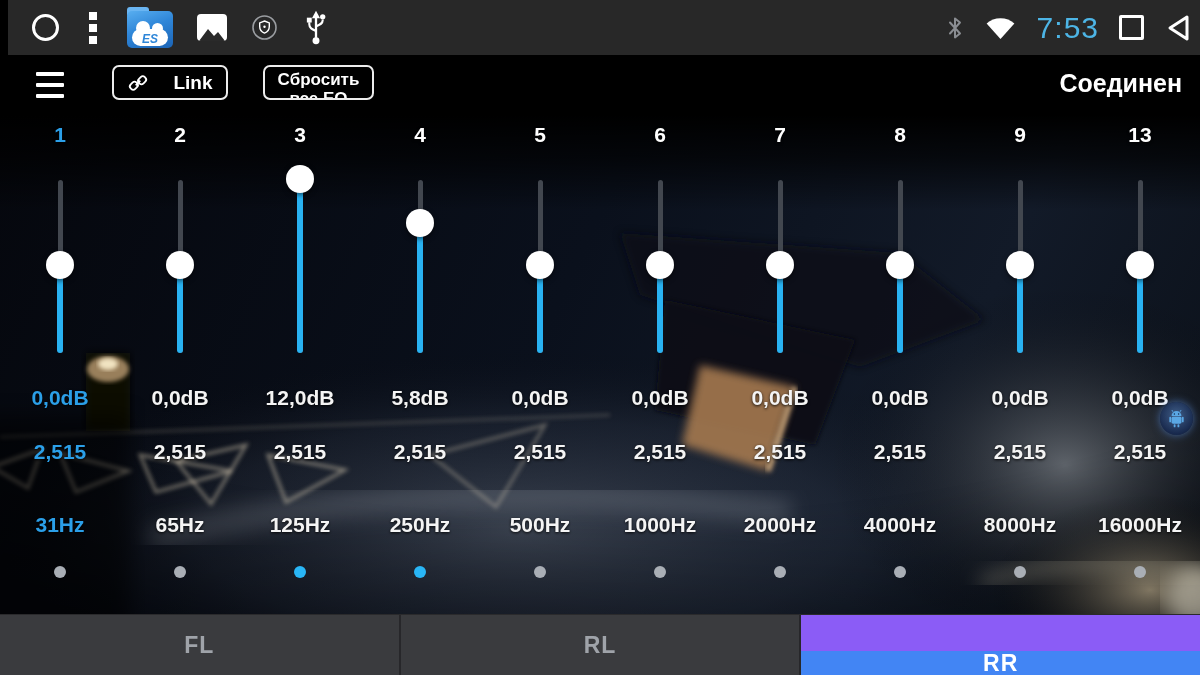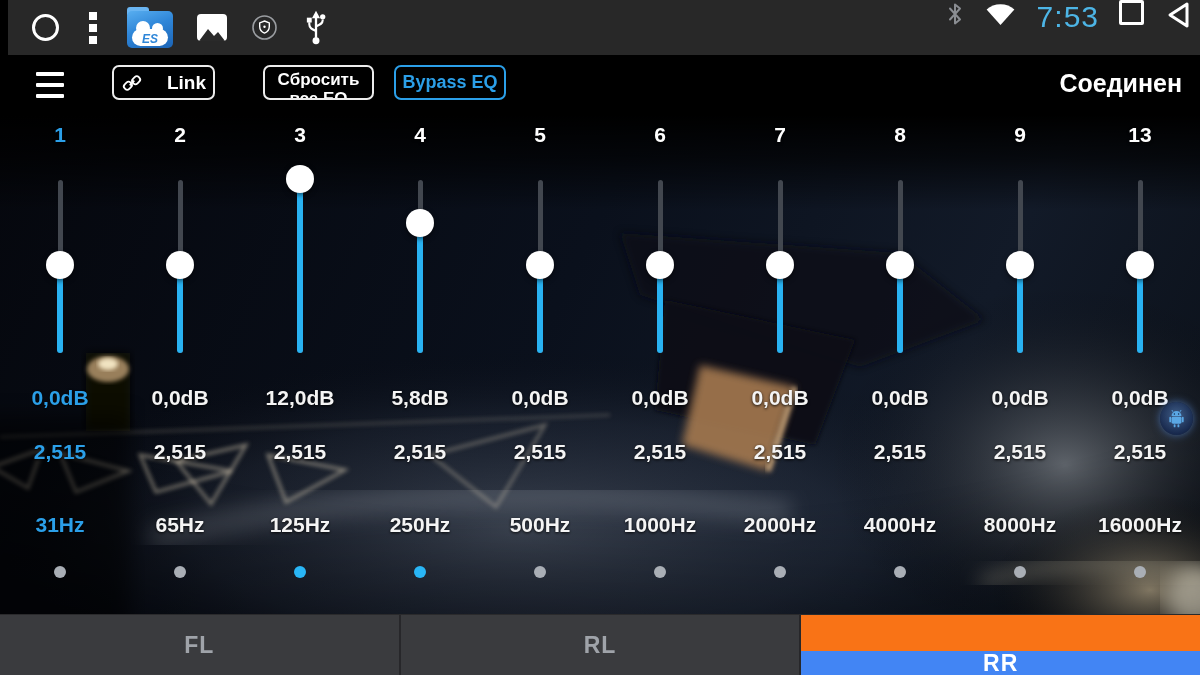--- a/index.html
+++ b/index.html
@@ -2,21 +2,21 @@
 <html style="--accent: #2b9fe8; --slider: #29b2f2; --dot-active: #29b6f6; --tab-active: #4285f4;"><head>
 <meta charset="utf-8">
 <style>
   html,body{margin:0;padding:0;background:#000;}
   *{box-sizing:border-box;font-family:"Liberation Sans",sans-serif;}
   .screen{position:relative;width:1200px;height:675px;overflow:hidden;background:#000;}
 
   
   .statusbar{position:absolute;left:8px;top:0;width:1200px;height:55px;background:#282828;z-index:30;}
   .sb-left{position:absolute;left:24px;top:0;height:55px;display:flex;align-items:center;gap:24px;}
-  .sb-right{position:absolute;right:14px;top:0;height:55px;display:flex;align-items:flex-start;gap:20px;}
+  .sb-right{position:absolute;right:14px;top:0;height:55px;display:flex;align-items:center;gap:20px;}
   .icon-circle{width:27px;height:27px;border:3px solid #fff;border-radius:50%;}
   .icon-kebab{display:flex;flex-direction:column;gap:4px;padding:2px 6px;}
   .icon-kebab i{width:8px;height:8px;background:#fff;display:block;}
   .icon-es{position:relative;width:46px;height:41px;}
   .es-tab{position:absolute;left:0;top:0;width:22px;height:10px;border-radius:3px;background:#6ab5f2;}
   .es-body{position:absolute;left:0;top:4px;right:0;bottom:0;border-radius:5px;background:linear-gradient(160deg,#58aef0 0%,#2f86d8 45%,#1b64b6 100%);}
   .es-cloud{position:absolute;left:5px;bottom:2px;width:36px;height:17px;background:#fff;border-radius:9px;}
   .es-cloud:before{content:"";position:absolute;left:4px;top:-8px;width:14px;height:14px;background:#fff;border-radius:50%;}
   .es-cloud:after{content:"";position:absolute;right:5px;top:-6px;width:11px;height:11px;background:#fff;border-radius:50%;}
   .es-text{position:absolute;left:0;right:0;bottom:2px;text-align:center;font-size:12px;font-weight:700;font-style:italic;color:#2f86d8;z-index:2;}
@@ -25,21 +25,21 @@
   .icon-usb svg,.icon-shield svg{display:block;}
   .sb-time{font-size:30px;color:#4db5e6;letter-spacing:1px;}
   .icon-square{width:25px;height:25px;border:3px solid #fff;border-radius:2px;}
 
   
   .header{position:absolute;left:0;top:55px;width:1200px;height:60px;background:#000;z-index:25;}
   .hamburger{position:absolute;left:36px;top:17px;width:28px;display:flex;flex-direction:column;gap:7px;cursor:pointer;}
   .hamburger i{display:block;height:4px;background:#fff;border-radius:1px;}
   .hbtn{position:absolute;top:10px;height:35px;display:flex;align-items:center;justify-content:center;
         border:2px solid #ececec;border-radius:7px;color:#fff;font-weight:700;background:transparent;}
-  .btn-link{left:112px;width:103px;font-size:19px;gap:24px;}
+  .btn-link{left:112px;width:116px;font-size:19px;gap:24px;}
   .btn-reset{left:263px;width:111px;overflow:hidden;align-items:flex-start;}
   .btn-reset .wrap{width:100%;text-align:center;font-size:17px;line-height:19px;font-weight:700;padding-top:3px;}
   .btn-bypass{left:394px;width:112px;border-color:var(--accent);color:var(--accent);font-size:18px;}
   .conn-status{position:absolute;right:18px;top:14px;font-size:25px;font-weight:700;color:#fff;margin-left:16px;}
 
   
   .photo{position:absolute;left:0;top:115px;width:1200px;height:499px;overflow:hidden;z-index:1;
          background:linear-gradient(115deg,#05070d 0%,#0a101c 45%,#121a28 75%,#0b1018 100%);}
   .photo svg{position:absolute;left:0;top:0;}
   .top-fade{position:absolute;left:0;top:0;width:100%;height:95px;
@@ -62,21 +62,21 @@
   .dot{position:absolute;left:50%;margin-left:-6px;top:451px;width:12px;height:12px;border-radius:50%;background:#a9aeb5;}
   .dot.active{background:var(--dot-active);}
   .band.selected .band-num,.band.selected .val{color:var(--accent);}
 
   
   .android-fab{position:absolute;left:1160px;top:402px;width:33px;height:33px;border-radius:50%;z-index:15;
                background:radial-gradient(circle at 50% 40%,rgba(95,145,215,.55),rgba(22,42,85,.8) 72%);
                box-shadow:0 0 9px rgba(100,160,255,.55);display:flex;align-items:center;justify-content:center;}
 
   
-  .tabbar{position:absolute;left:0;bottom:0;width:1200px;height:61px;display:flex;z-index:20;background:#f97316;
+  .tabbar{position:absolute;left:0;bottom:0;width:1200px;height:61px;display:flex;z-index:20;background:#8b5cf6;
           border-top:1px solid #2a2a2c;text-align:center;}
   .tab{flex:1;display:flex;align-items:center;justify-content:center;font-size:23px;font-weight:700;
        color:#9fa3a9;letter-spacing:1px;background:#3a3b3e;border-right:2px solid #27272a;cursor:pointer;}
   .tab:last-child{border-right:none;margin-top:36px;}
   .tab.active{background:var(--tab-active);color:#fff;border-right:none;}
 </style>
 </head>
 <body>
 
 <div class="screen">
@@ -145,23 +145,20 @@
         <g fill="none" stroke="#fff" stroke-width="2">
           <path d="M9.5 14.5 L14.5 9.5"></path>
           <rect x="3" y="11.5" width="9" height="7" rx="3.2" transform="rotate(-45 7.5 15)"></rect>
           <rect x="12" y="5.5" width="9" height="7" rx="3.2" transform="rotate(-45 16.5 9)"></rect>
         </g>
       </svg>
       <span>Link</span>
     </div>
     <div class="hbtn btn-reset">
       <div class="wrap">Сбросить все EQ</div>
-    </div>
-    <div class="hbtn btn-bypass">
-      <span>Bypass EQ</span>
     </div>
     <div class="conn-status">Соединен</div>
   </div>
 
   <div class="photo">
     <svg width="1200" height="499" viewBox="0 0 1200 499">
       <defs>
         <radialGradient id="sheen" cx="50%" cy="50%" r="50%">
           <stop offset="0%" stop-color="rgba(150,160,175,0.34)"></stop>
           <stop offset="60%" stop-color="rgba(90,100,118,0.16)"></stop>

